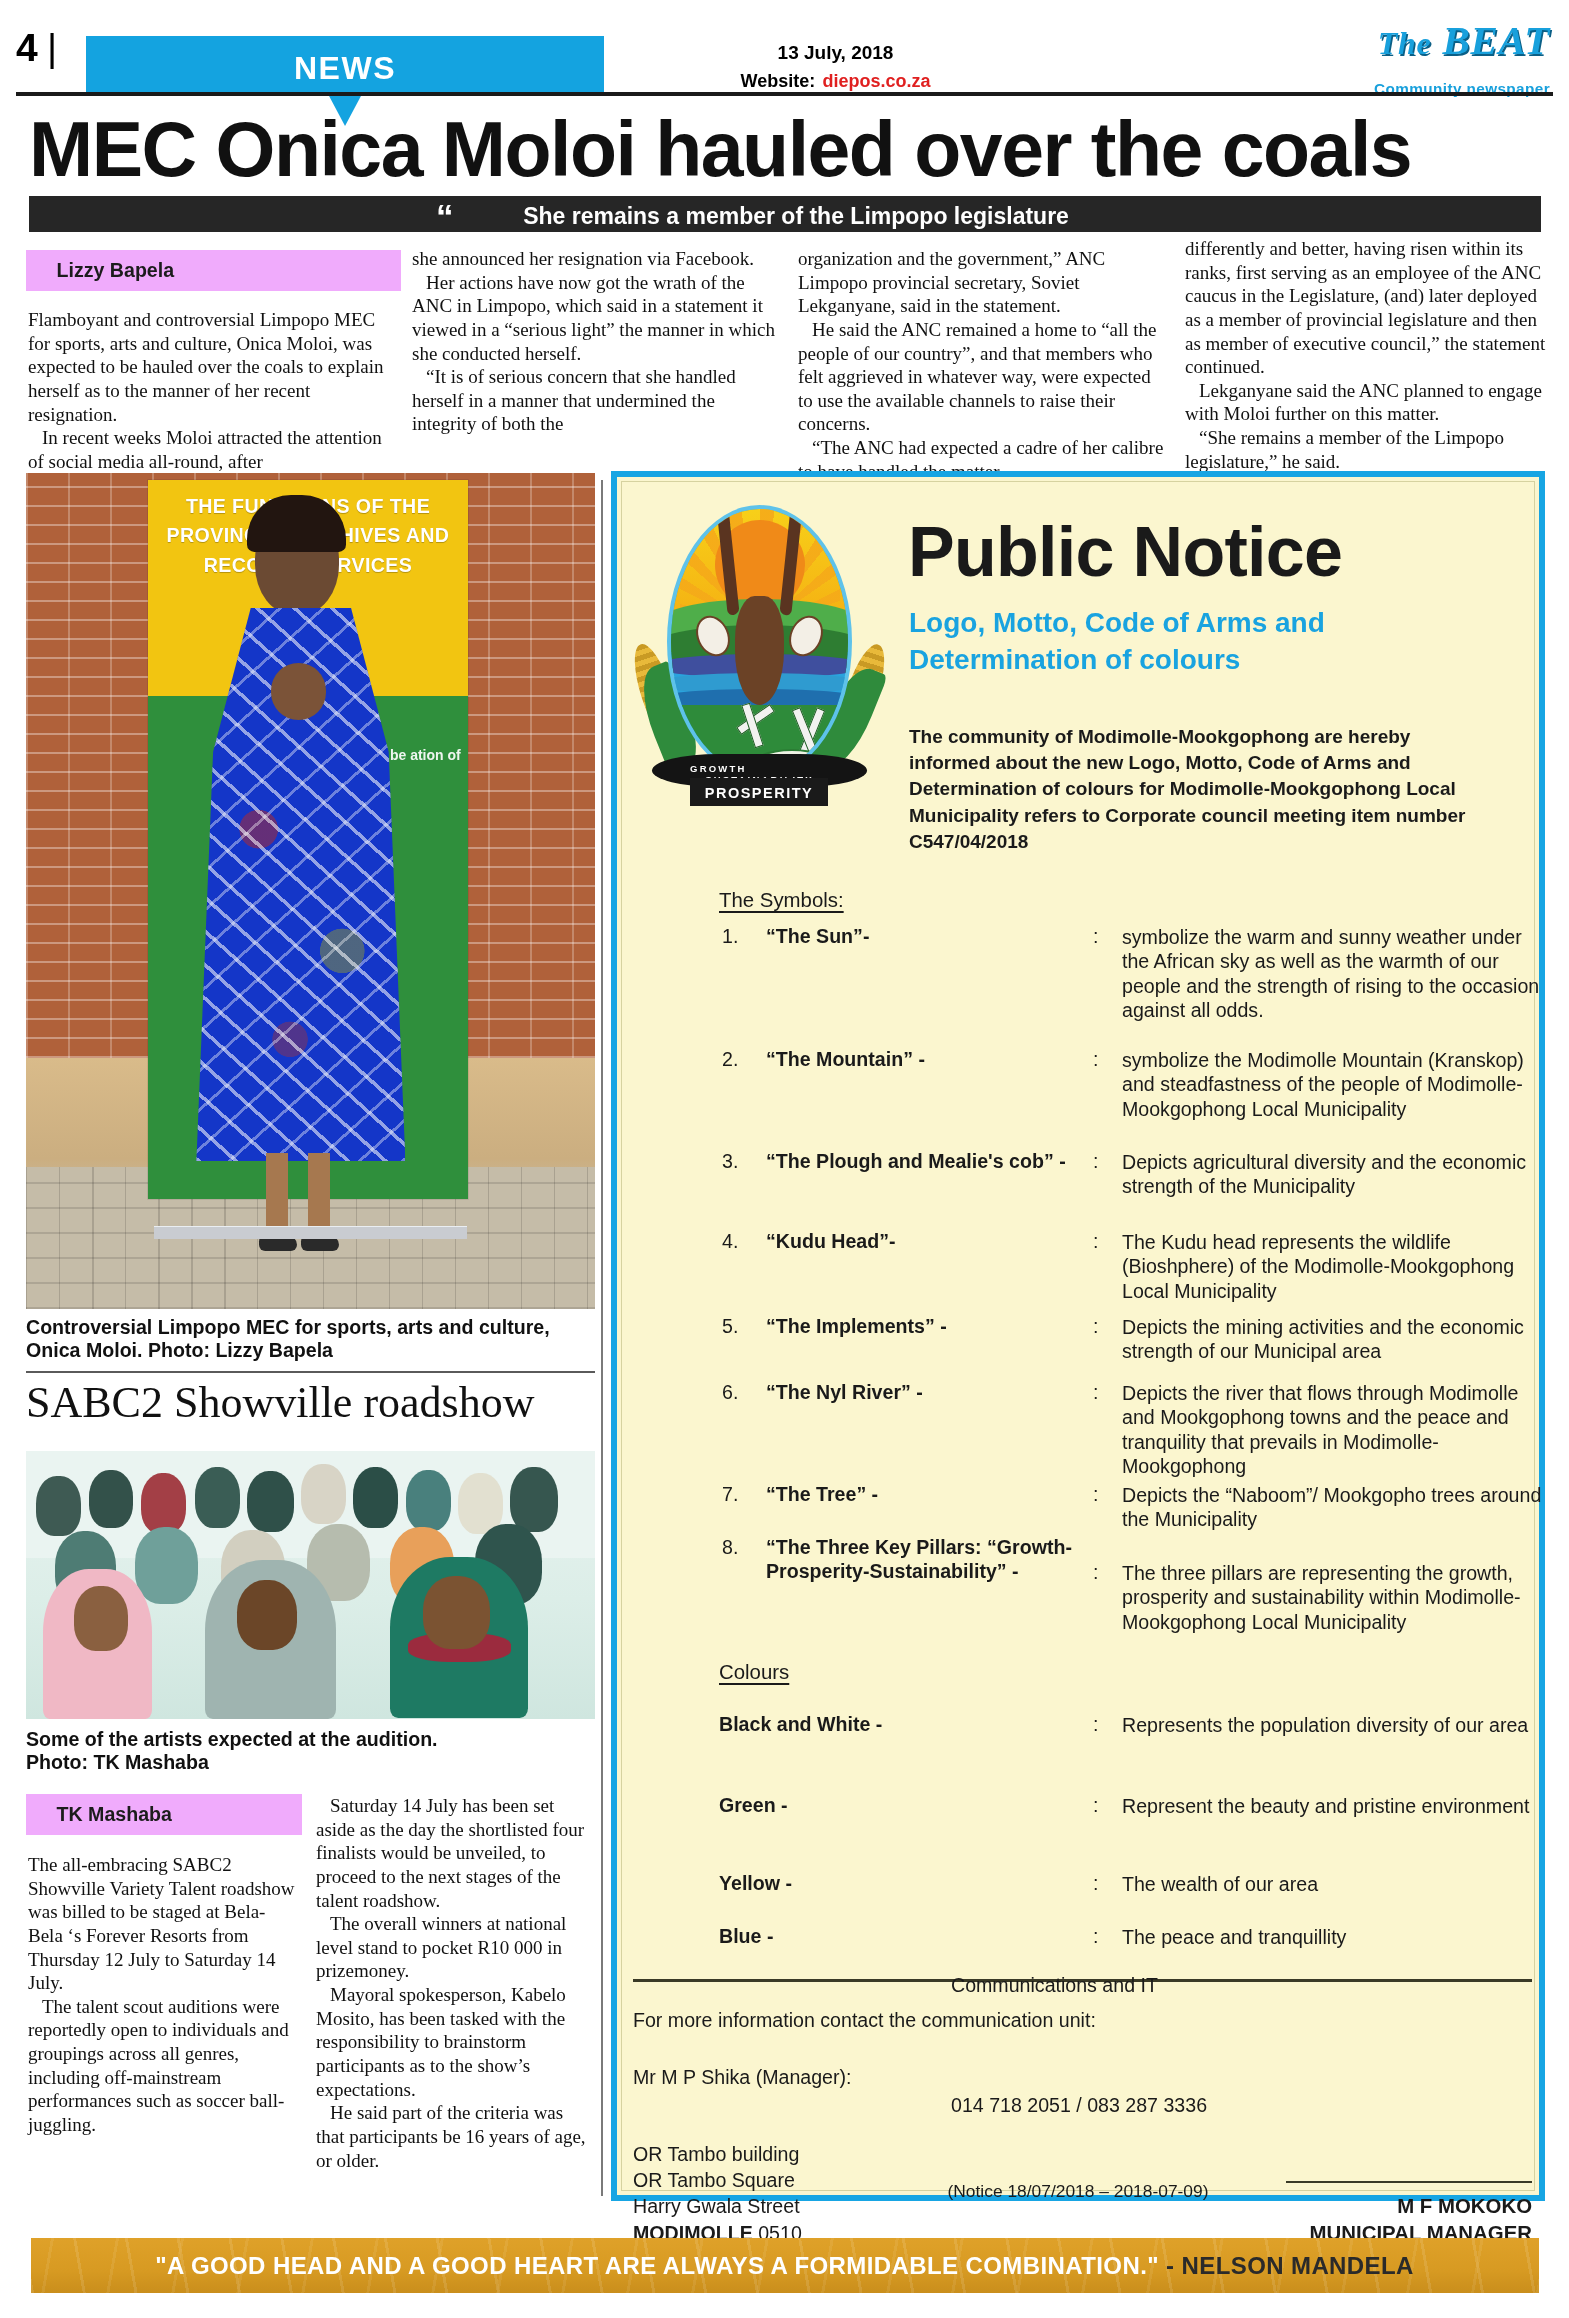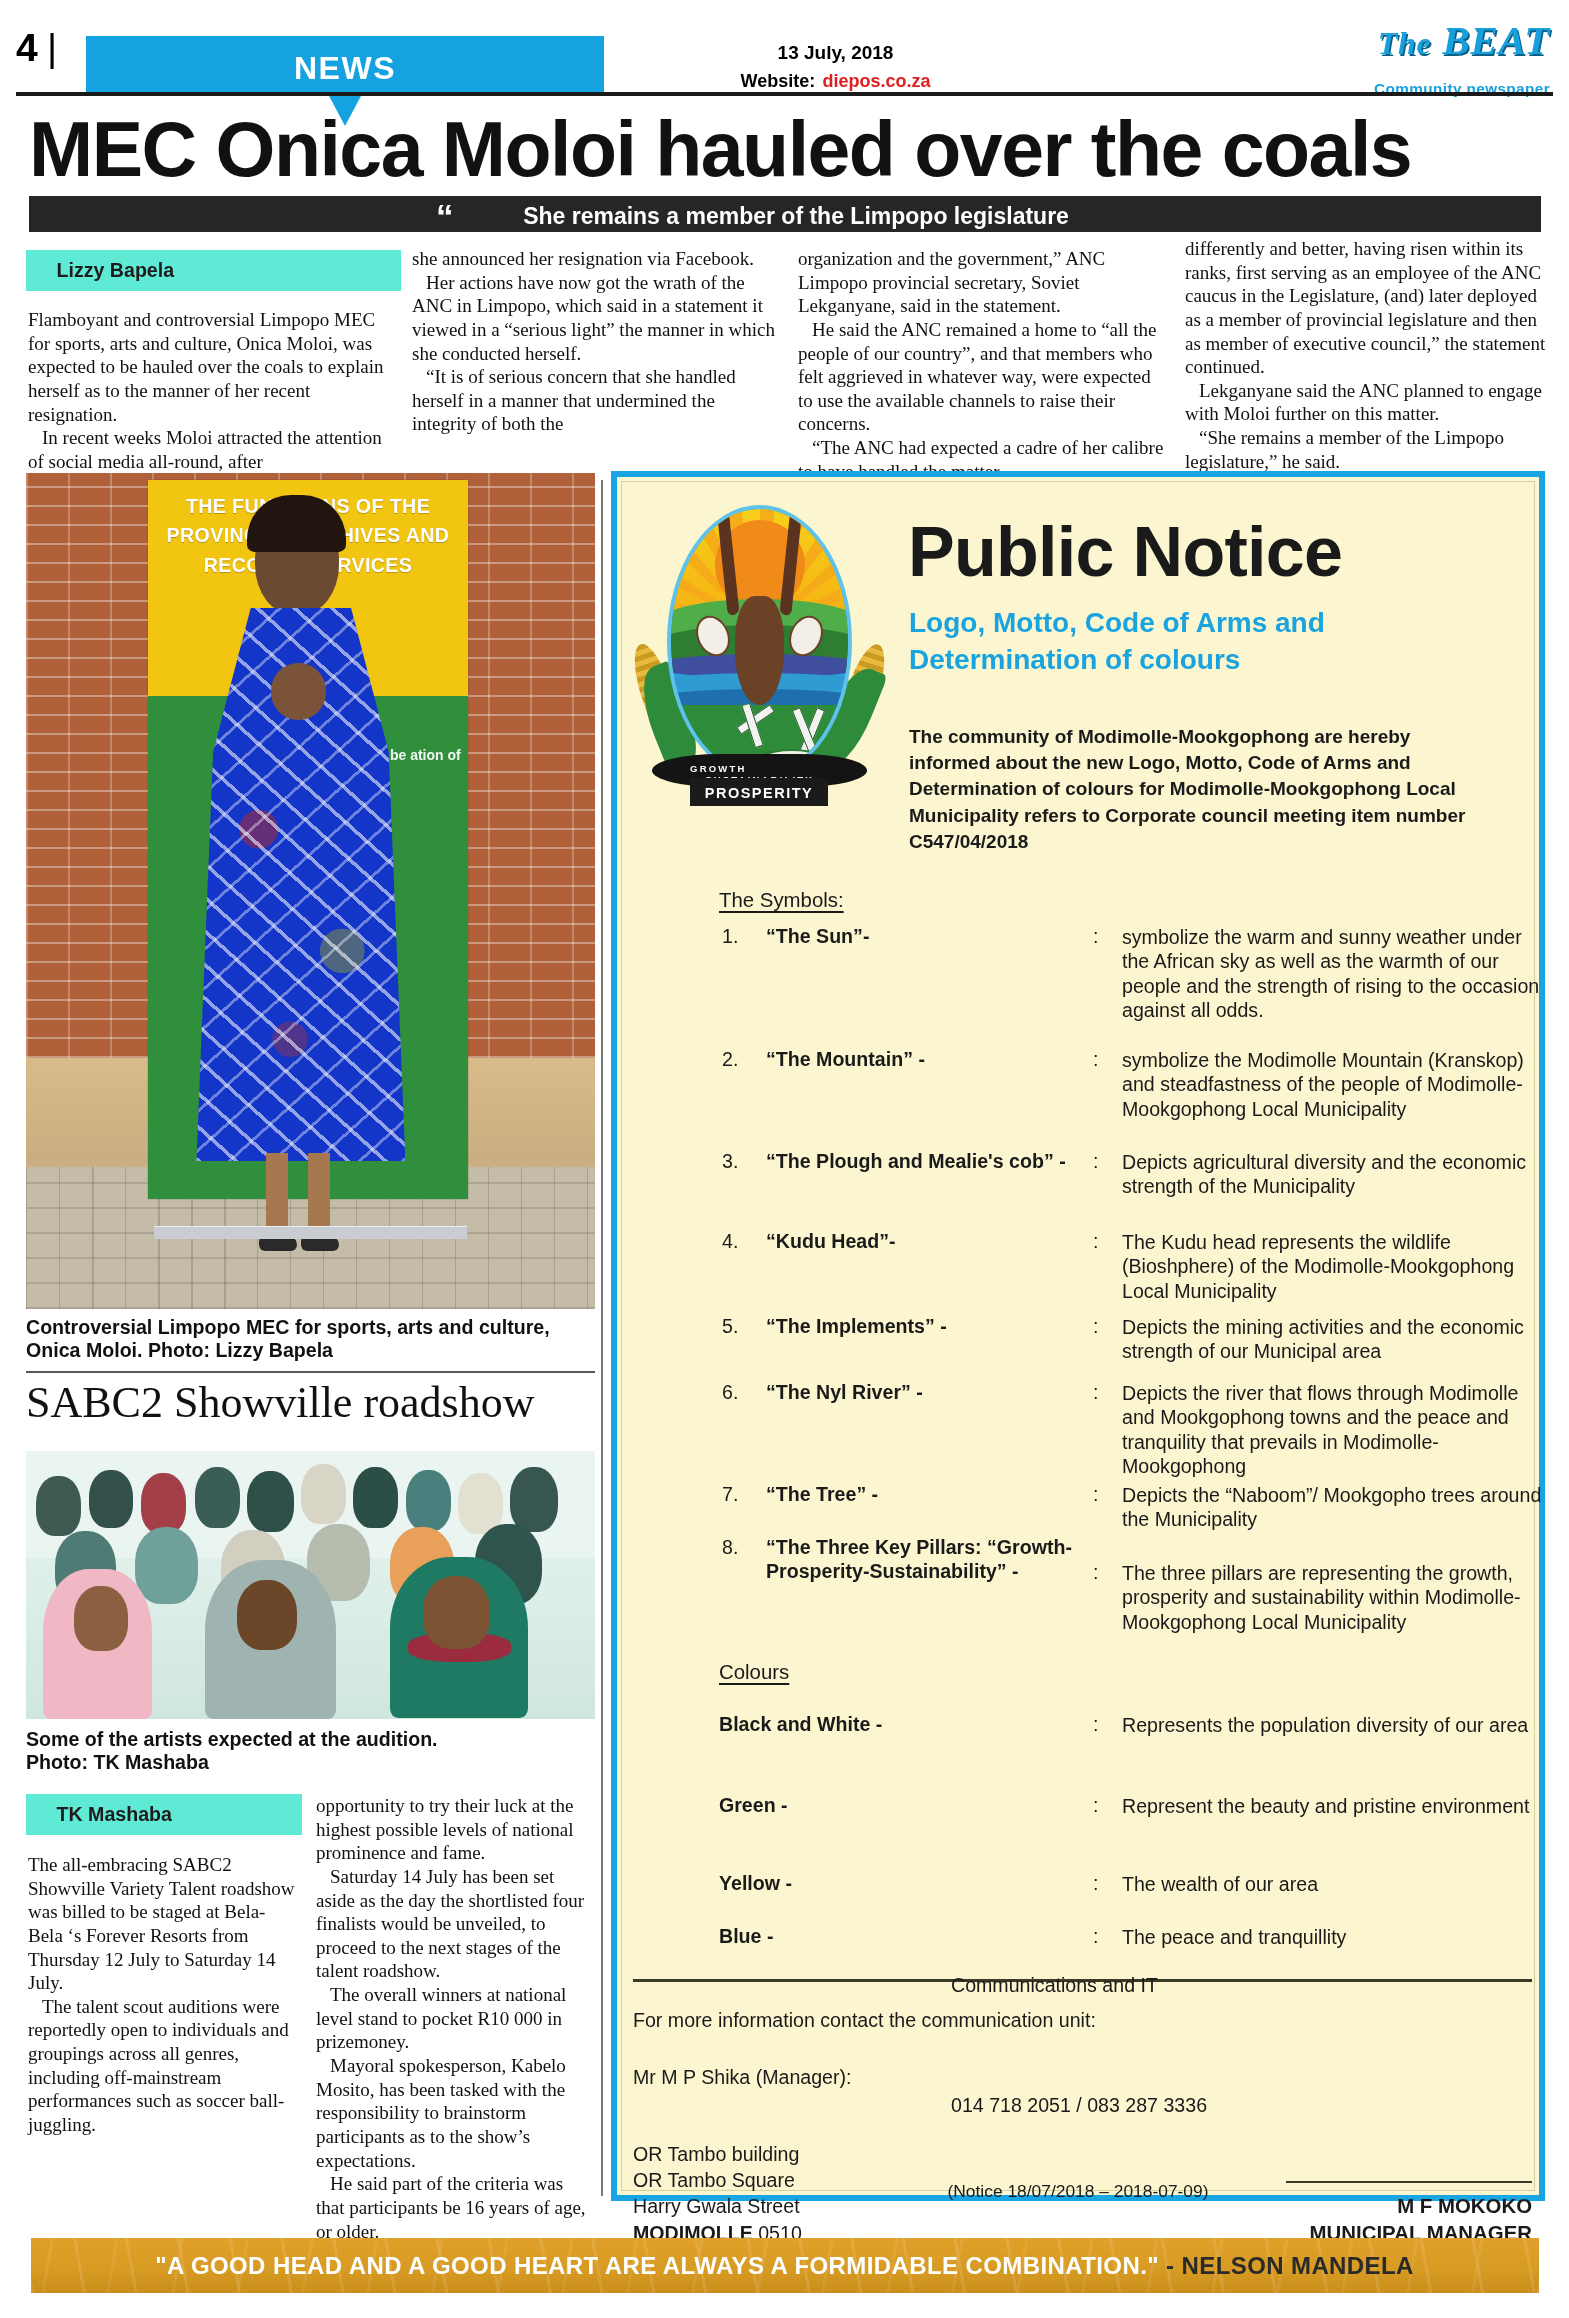--- a/index.html
+++ b/index.html
@@ -70,21 +70,21 @@
     position:absolute; left:407px; top:2.9px;
     font-size:35px; font-weight:bold; color:#ffffff; line-height:1;
   }
   .kicker-bar .kicker-text {
     position:absolute; left:0; right:0; top:6.5px; text-align:center;
     font-size:23px; font-weight:bold; color:#ffffff; padding-left:22px;
   }
 
   
   .byline-box {
-    position:absolute; background:#5eead4;
+    position:absolute; background:#f0abfc;
   }
   .byline-box .byline-name {
     position:absolute; left:30.5px; top:8.7px;
     font-size:19.6px; font-weight:bold; color:#1c1c1c;
   }
   .body-col {
     position:absolute;
     font-family:"Liberation Serif", serif;
     font-size:19px; line-height:1.245; color:#111;
     text-align:left;
@@ -473,21 +473,20 @@
 <div class="byline-box" style="left:26px; top:1794px; width:276px; height:41px;">
   <div class="byline-name">TK Mashaba</div>
 </div>
 
 <div class="body-col" style="left:28px; top:1853px; width:270px;">
   <p>The all-embracing SABC2 Showville Variety Talent roadshow was billed to be staged at Bela-Bela ‘s Forever Resorts from Thursday 12 July to Saturday 14 July.</p>
   <p class="ind">The talent scout auditions were reportedly open to individuals and groupings across all genres, including off-mainstream performances such as soccer ball-juggling.</p>
 </div>
 
 <div class="body-col" style="left:316px; top:1794px; width:278px;">
-  <p>opportunity to try their luck at the highest possible levels of national prominence and fame.</p>
   <p class="ind">Saturday 14 July has been set aside as the day the shortlisted four finalists would be unveiled, to proceed to the next stages of the talent roadshow.</p>
   <p class="ind">The overall winners at national level stand to pocket R10 000 in prizemoney.</p>
   <p class="ind">Mayoral spokesperson, Kabelo Mosito, has been tasked with the responsibility to brainstorm participants as to the show’s expectations.</p>
   <p class="ind">He said part of the criteria was that participants be 16 years of age, or older.</p>
 </div>
 
 <div class="vrule" style="left:601px; top:480px; height:1716px;"></div>
 
 <div class="ad">
   <div class="ad-inner"></div>

